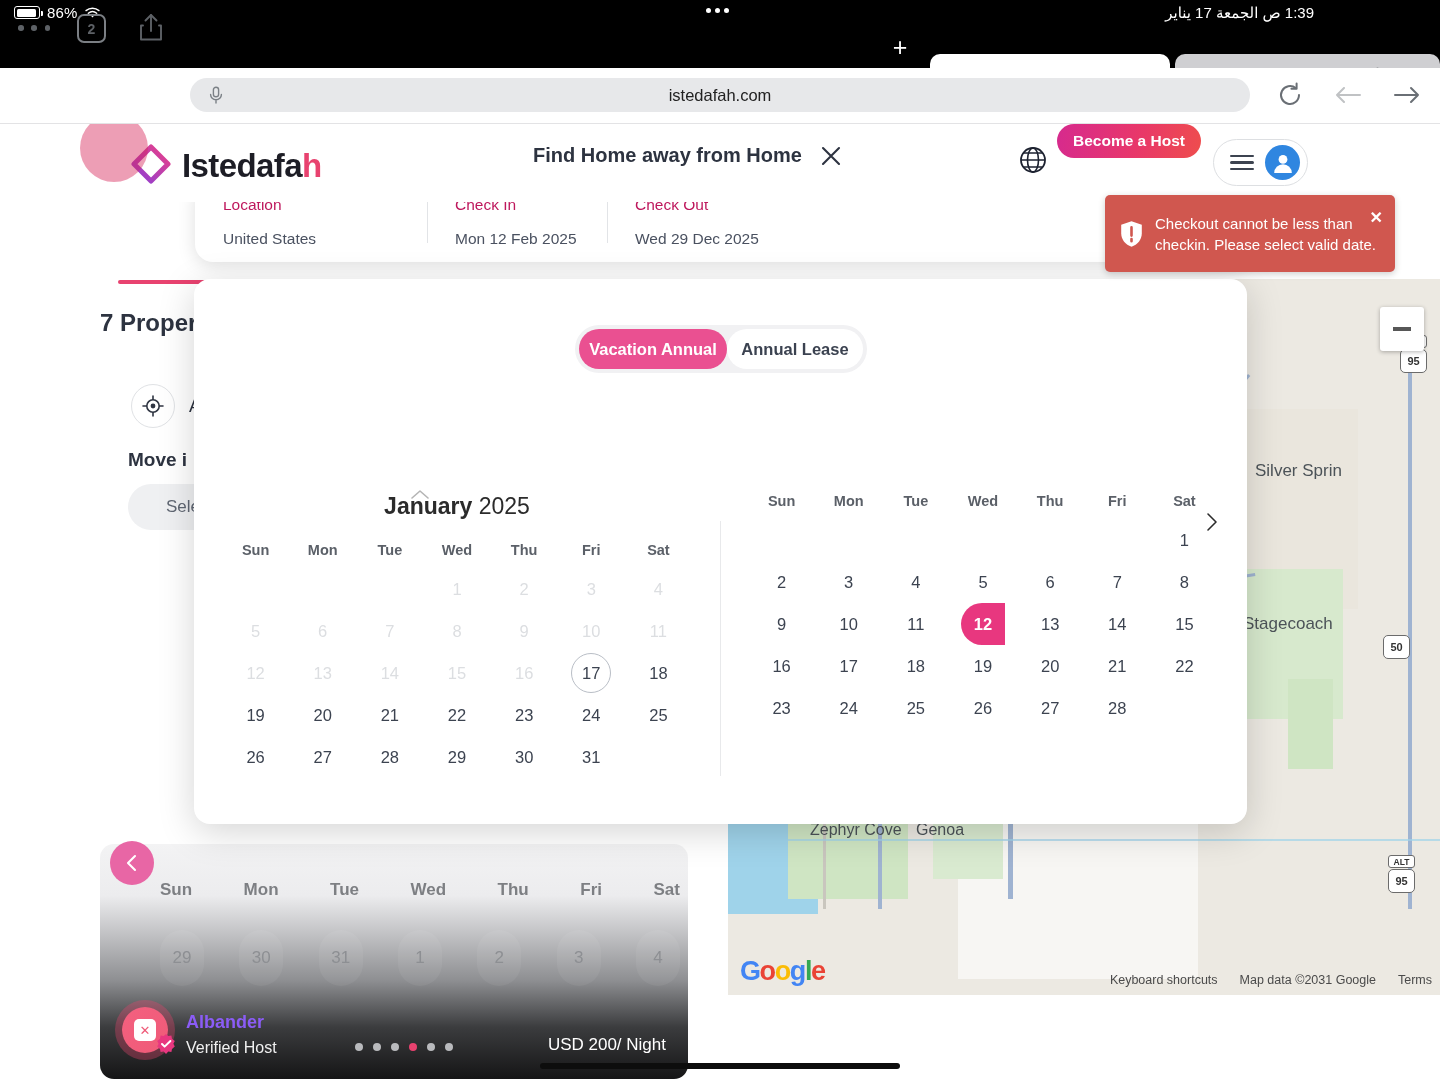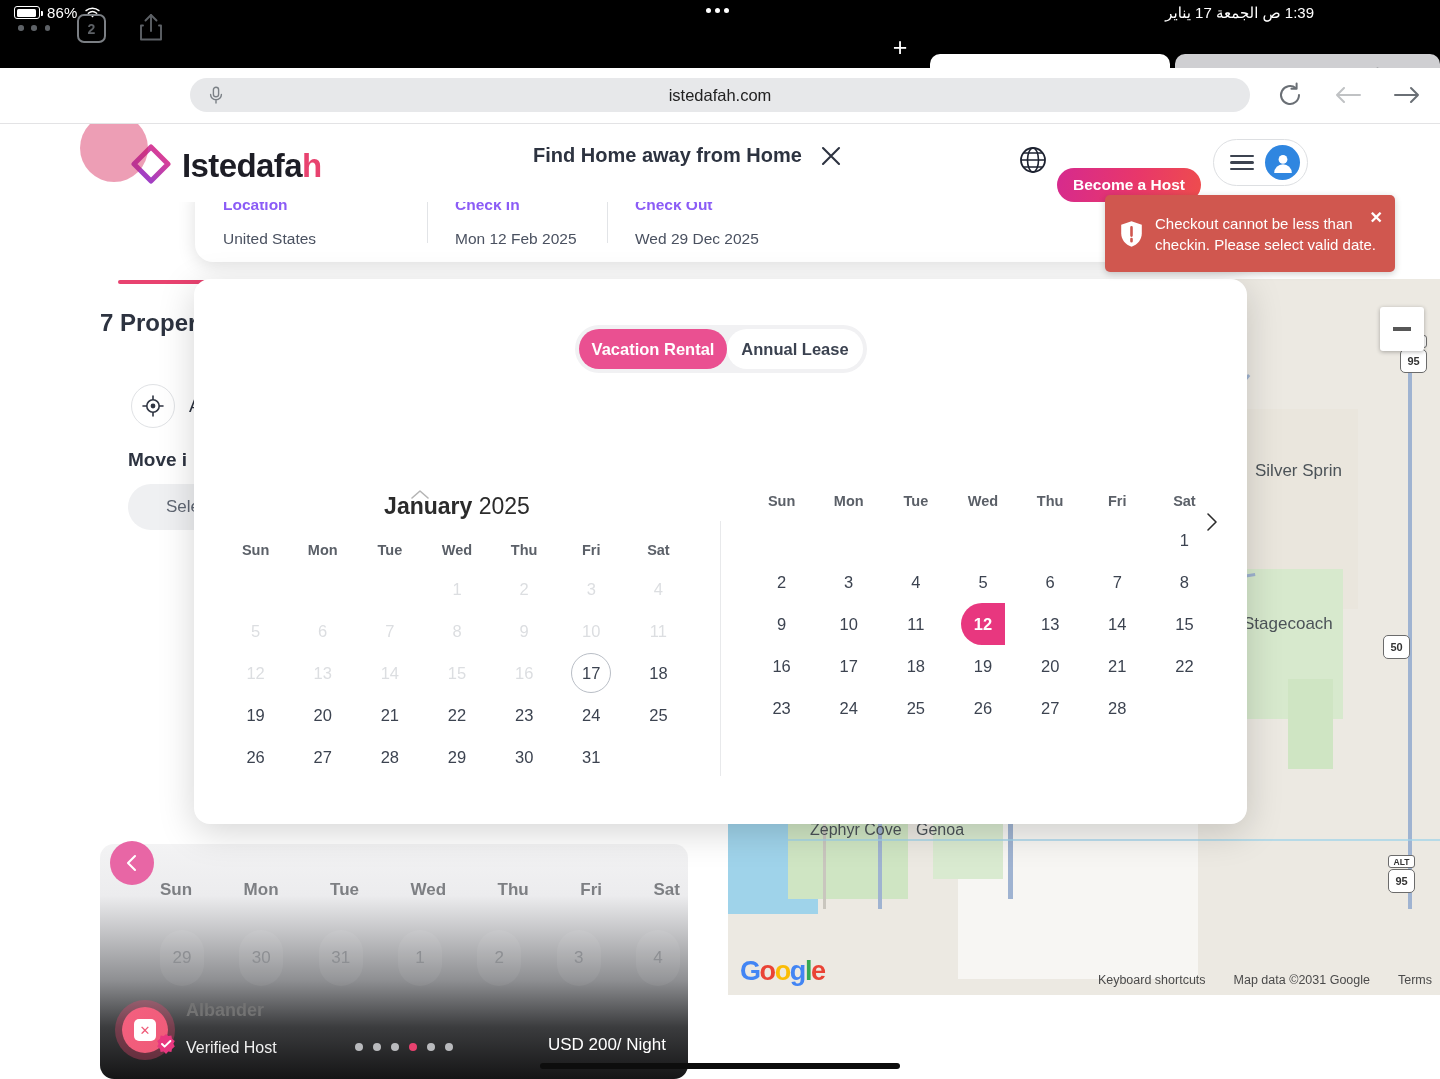--- a/index.html
+++ b/index.html
@@ -61,36 +61,36 @@
   .logo { position:absolute; left:131px; top:20px; display:flex; align-items:center; gap:11px; }
   .logo-text { font-size:33px; font-weight:700; letter-spacing:-.6px; color:#1d1d25; }
   .logo-text .h { color:#e8426f; }
   .tagline { position:absolute; left:533px; top:20px; display:flex; align-items:center; gap:18px; }
   .tagline-text { font-size:20px; font-weight:700; color:#2d3340; }
   .tagline-x { width:22px; height:22px; }
   .globe-btn { position:absolute; left:1019px; top:22px; width:28px; height:28px; }
   .host-btn {
     position:absolute; left:1057px; top:0; width:144px; height:34px; border-radius:23px;
     background: linear-gradient(100deg,#d62a8e 0%, #e8376a 55%, #ee4d4d 100%);
-    color:#fff; font-size:15.5px; font-weight:700; display:flex; align-items:center; justify-content:center;margin-top:44px;
+    color:#fff; font-size:15.5px; font-weight:700; display:flex; align-items:center; justify-content:center;
   }
   .acct-pill { position:absolute; left:1213px; top:15px; width:95px; height:47px; border:1px solid #dddfe2; border-radius:25px; background:#fff; display:flex; align-items:center; justify-content:space-between; padding:0 7px 0 16px; }
   .burger { width:24px; height:16px; display:flex; flex-direction:column; justify-content:space-between; }
   .burger i { height:2.4px; background:#3c4350; border-radius:2px; display:block; }
   .burger i:nth-child(1){width:24px;} .burger i:nth-child(2){width:24px;} .burger i:nth-child(3){width:24px;}
   .avatar { width:35px; height:35px; border-radius:50%; background:#2f86e0; display:flex; align-items:center; justify-content:center; }
 
   
   .searchbar {
     position:absolute; top:58px; left:195px; width:1055px; height:80px; background:#fff;
     border-radius:18px; box-shadow:0 3px 18px rgba(0,0,0,.13); display:flex; align-items:center; z-index:4;
   }
   .sb-field { position:relative; padding:0 28px; height:46px; display:flex; flex-direction:column; justify-content:center; }
   .sb-field + .sb-field::before { content:""; position:absolute; left:0; top:2px; width:1px; height:42px; background:#e2e4e7; }
-  .sb-label { font-size:15.5px; font-weight:700; color:#8b5cf6; margin-bottom:16px; }
+  .sb-label { font-size:15.5px; font-weight:400; color:#be185d; margin-bottom:16px; }
   .sb-value { font-size:15.5px; color:#4a5160; }
   .f-loc { width:232px; } .f-in { width:180px; } .f-out { width:208px; } .f-guests { width:200px; }
 
   
   .toast {
     position:absolute; top:71px; left:1105px; width:290px; height:77px; background:#d0574f;
     border-radius:5px; color:#fff; display:flex; align-items:center; gap:11px; padding:0 14px; z-index:9;
     box-shadow:0 2px 7px rgba(0,0,0,.2);
   }
   .toast-msg { font-size:15px; line-height:21px; max-width:222px; }
@@ -114,21 +114,21 @@
   .card { position:absolute; left:100px; top:580px; width:588px; height:235px; border-radius:14px; overflow:hidden; }
   .card-img { position:absolute; inset:0; background:linear-gradient(180deg,#f3f3f4 0%,#ececee 22%,#8e8f92 58%,#3b3c3e 78%,#151516 100%); }
   .card-ghost { position:absolute; left:0; top:0; width:588px; height:130px; }
   .ghost-days { position:absolute; left:60px; top:36px; width:520px; display:flex; justify-content:space-between; font-size:17px; color:#7d7f83; font-weight:600; }
   .ghost-nums { position:absolute; left:60px; top:86px; width:520px; display:flex; justify-content:space-between; font-size:17px; color:#8d8f93; }
   .ghost-nums span { width:44px; height:56px; border-radius:28px; background:rgba(255,255,255,.06); display:flex; align-items:center; justify-content:center; }
   .card-bottom { position:absolute; left:0; bottom:0; width:588px; height:90px; }
   .host-badge { position:absolute; left:22px; bottom:26px; width:46px; height:46px; border-radius:50%; background:linear-gradient(135deg,#f4607f,#ef5a78); display:flex; align-items:center; justify-content:center; box-shadow:0 0 0 7px rgba(230,70,110,.35); }
   .host-badge-inner { width:22px; height:22px; border-radius:5px; background:#fff; display:flex; align-items:center; justify-content:center; color:#ef5a78; font-size:13px; }
   .verify-tick { position:absolute; left:55px; bottom:24px; width:22px; height:22px; }
-  .host-name { position:absolute; left:86px; bottom:58px; font-size:18px; font-weight:700; color:#737373; }
+  .host-name { position:absolute; left:86px; bottom:46px; font-size:18px; font-weight:700; color:#8b5cf6; }
   .host-sub { position:absolute; left:86px; bottom:22px; font-size:16px; color:#f0f0f0; }
   .price { position:absolute; right:22px; bottom:24px; font-size:17px; color:#fff; }
   .dots { position:absolute; left:255px; bottom:28px; display:flex; gap:10px; }
   .dots i { width:8px; height:8px; border-radius:50%; background:#b9babd; display:block; }
   .dots i.on { background:#e8426f; }
 
   .prop-info { position:absolute; left:100px; top:825px; width:588px; }
 
   
   .map { position:absolute; top:155px; left:728px; width:712px; height:716px; background:#ece9e2; overflow:hidden; z-index:1; }
@@ -145,21 +145,21 @@
   .map-road { position:absolute; background:#9fb3d1; }
   .map-label { position:absolute; font-size:15px; color:#4c5358; white-space:nowrap; font-family:"Liberation Sans",sans-serif; }
   .map-label.water { color:#5d93b2; font-style:normal; }
   .shield { position:absolute; width:27px; height:24px; background:#fff; border:1.6px solid #6b6b6b; border-radius:5px; font-size:11px; color:#333; display:flex; align-items:center; justify-content:center; font-weight:600; }
   .shield-alt { position:absolute; width:27px; height:13px; background:#fff; border:1.4px solid #6b6b6b; border-radius:3px; font-size:8.5px; display:flex; align-items:center; justify-content:center; color:#333; font-weight:700; }
   .i-shield { position:absolute; width:27px; height:27px; background:#fff; border:1.6px solid #3f5fa5; border-radius:4px; color:#1a4aa0; font-size:12px; font-weight:700; display:flex; align-items:center; justify-content:center; }
   .map-minus { position:absolute; right:16px; top:28px; width:44px; height:44px; background:#fff; border-radius:3px; box-shadow:0 1px 4px rgba(0,0,0,.3); display:flex; align-items:center; justify-content:center; }
   .map-minus i { width:18px; height:3.5px; background:#575757; display:block; }
   .gmark { position:absolute; left:12px; bottom:8px; font-size:27px; font-weight:700; letter-spacing:-1.4px; }
   .gmark .b{color:#4285F4}.gmark .r{color:#EA4335}.gmark .y{color:#FBBC05}.gmark .bl{color:#4285F4}.gmark .g{color:#34A853}.gmark .r2{color:#EA4335}
-  .map-credits { position:absolute; right:8px; bottom:8px; font-size:12.5px; color:#4a4a4a; display:flex; gap:28px; }
+  .map-credits { position:absolute; right:8px; bottom:8px; font-size:12.5px; color:#4a4a4a; display:flex; gap:22px; }
 
   
   .modal {
     position:absolute; top:155px; left:194px; width:1053px; height:545px; background:#fff;
     border-radius:16px; box-shadow:0 8px 36px rgba(0,0,0,.17); z-index:7;
   }
   .seg { position:absolute; left:381px; top:46px; width:292px; height:48px; background:#f1f1f3; border-radius:24px; display:flex; align-items:center; padding:4px; }
   .seg-btn { height:40px; border-radius:20px; font-size:16.5px; display:flex; align-items:center; justify-content:center; }
   .seg-btn.on { width:148px; background:#ea5091; color:#fff; font-weight:600; }
   .seg-btn.off { width:136px; background:#fff; color:#3b4250; font-weight:600; }
@@ -489,21 +489,21 @@
         <div class="sb-value">Mon 12 Feb 2025</div>
       </div>
       <div class="sb-field f-out">
         <div class="sb-label">Check Out</div>
         <div class="sb-value">Wed 29 Dec 2025</div>
       </div>
     </div>
 
     <div class="modal">
       <div class="seg">
-        <div class="seg-btn on">Vacation Rental</div>
+        <div class="seg-btn on">Vacation Annual</div>
         <div class="seg-btn off">Annual Lease</div>
       </div>
 
       <div class="cal-prev">
         <svg width="22" height="22" viewBox="0 0 22 22">
             <path d="M3 14l8-7 8 7" fill="none" stroke="#2b2b2b" stroke-width="1.6" stroke-linecap="round" stroke-linejoin="round"></path>
           </svg>
       </div>
       <div class="cal-next">
         <svg width="22" height="22" viewBox="0 0 22 22">

